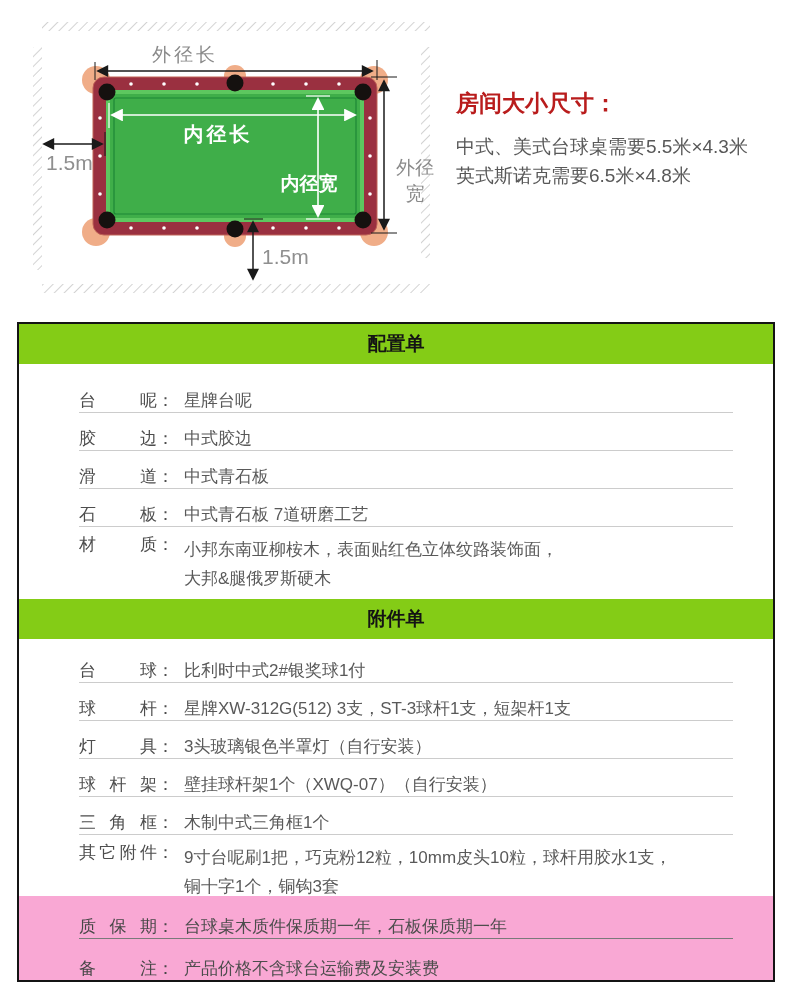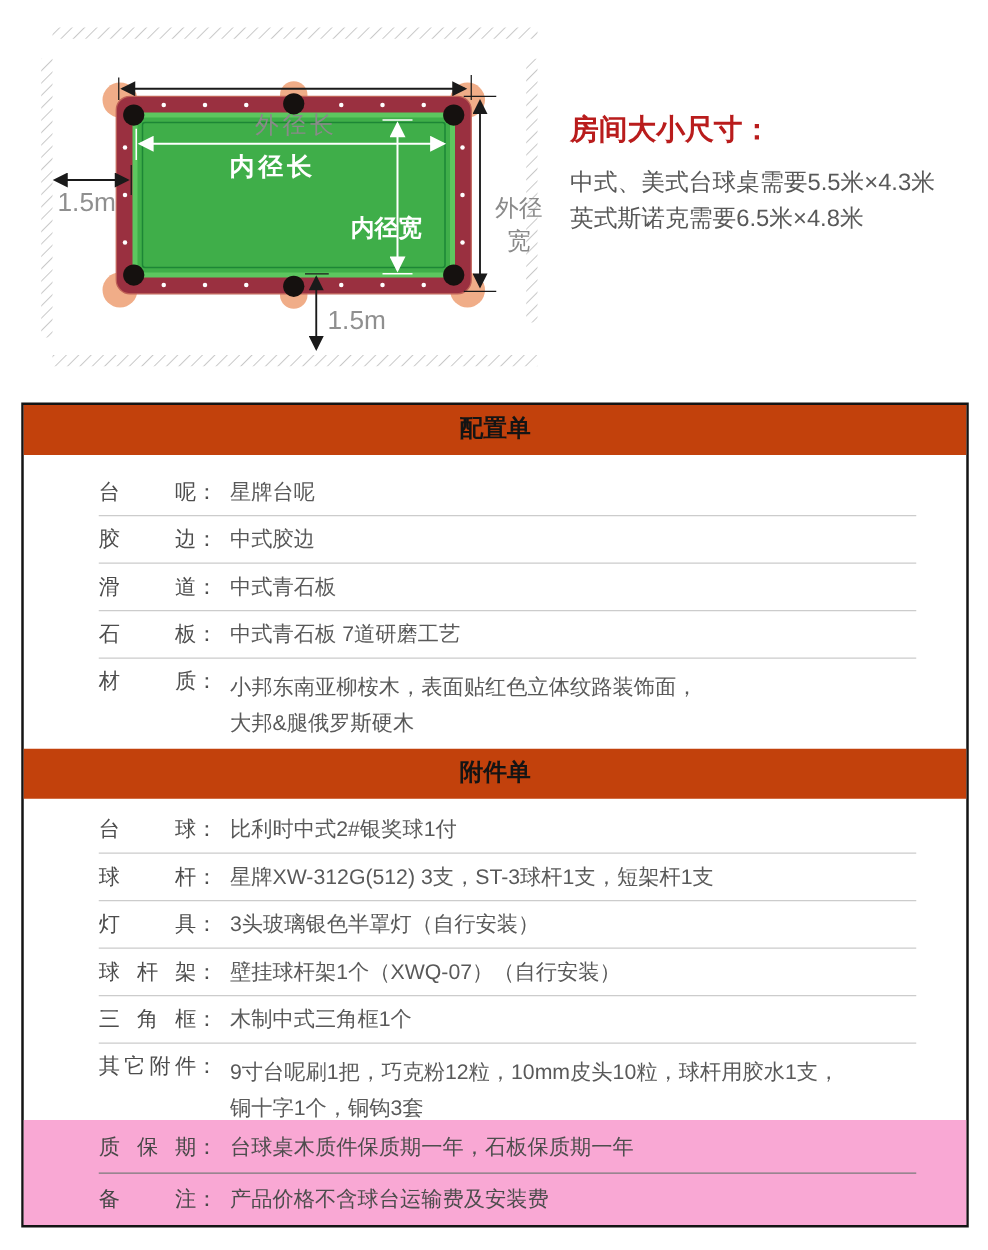--- a/index.html
+++ b/index.html
@@ -5,38 +5,38 @@
   html,body{margin:0;padding:0;background:#ffffff;}
   body{
     width:790px;height:1000px;position:relative;overflow:hidden;
     font-family:"Liberation Sans","DejaVu Sans",sans-serif;
     -webkit-font-smoothing:antialiased;
   }
   
   .diagram{position:absolute;left:0;top:0;width:790px;height:320px;}
   .diagram svg{position:absolute;left:0;top:0;}
   .dlabel{position:absolute;color:#8a8a8a;font-size:19px;line-height:1.2;white-space:nowrap;}
-  .lbl-outer-len{left:152px;top:44px;width:170px;text-align:center;letter-spacing:3px;margin-top:46px;}
+  .lbl-outer-len{left:152px;top:44px;width:170px;letter-spacing:3px;}
   .lbl-outer-wid{left:389px;top:155px;width:52px;text-align:center;line-height:26px;white-space:normal;}
   .lbl-inner-len{left:158px;top:122px;width:120px;text-align:center;color:#ffffff;font-size:20px;font-weight:700;letter-spacing:3px;}
   .lbl-inner-wid{left:276px;top:173px;width:66px;text-align:center;color:#ffffff;font-size:19px;font-weight:600;}
   .lbl-15-left{left:46px;top:150px;font-size:21px;color:#8f8f8f;}
   .lbl-15-bottom{left:262px;top:244px;font-size:21px;color:#8f8f8f;}
   .room-info{position:absolute;left:456px;top:88px;width:330px;}
   .room-title{font-size:23px;font-weight:bold;color:#b91c1c;margin:0 0 13px 0;}
   .room-line{font-size:19px;color:#585858;line-height:29px;margin:0;}
   
   .specbox{position:absolute;left:17px;top:322px;width:758px;height:660px;
     border:2px solid #141414;box-sizing:border-box;background:#fff;}
-  .bar{height:40px;background:#c2410c;color:#141414;font-size:19px;font-weight:bold;
+  .bar{height:40px;background:#84cc16;color:#141414;font-size:19px;font-weight:bold;
     text-align:center;line-height:40px;}
   .rows{padding:11px 40px 0 60px;box-sizing:border-box;}
   .sec-config{height:235px;}
   .sec-acc{height:257px;padding-top:6px;}
-  .row{display:flex;align-items:center;min-height:37px;border-bottom:1px solid #cccccc;font-size:17px;}
+  .row{display:flex;align-items:flex-end;min-height:37px;border-bottom:1px solid #cccccc;font-size:17px;}
   .row.last{border-bottom:none;align-items:flex-start;padding-top:6px;}
   .row.last .val{line-height:29px;padding-top:2px;}
   .lab{flex:none;width:78px;text-align:justify;text-align-last:justify;color:#4d4d4d;}
   .colon{flex:none;color:#4d4d4d;margin-right:10px;}
   .val{color:#595959;}
   .footerband{background:#f9a8d4;height:84px;box-sizing:border-box;padding:1px 40px 0 60px;}
   .footerband .row{min-height:41px;border-bottom:1px solid #7a7a7a;}
   .footerband .row.fb-last{border-bottom:none;}
   .footerband .lab,.footerband .colon{color:#474747;}
   .footerband .val{color:#4d4d4d;}

